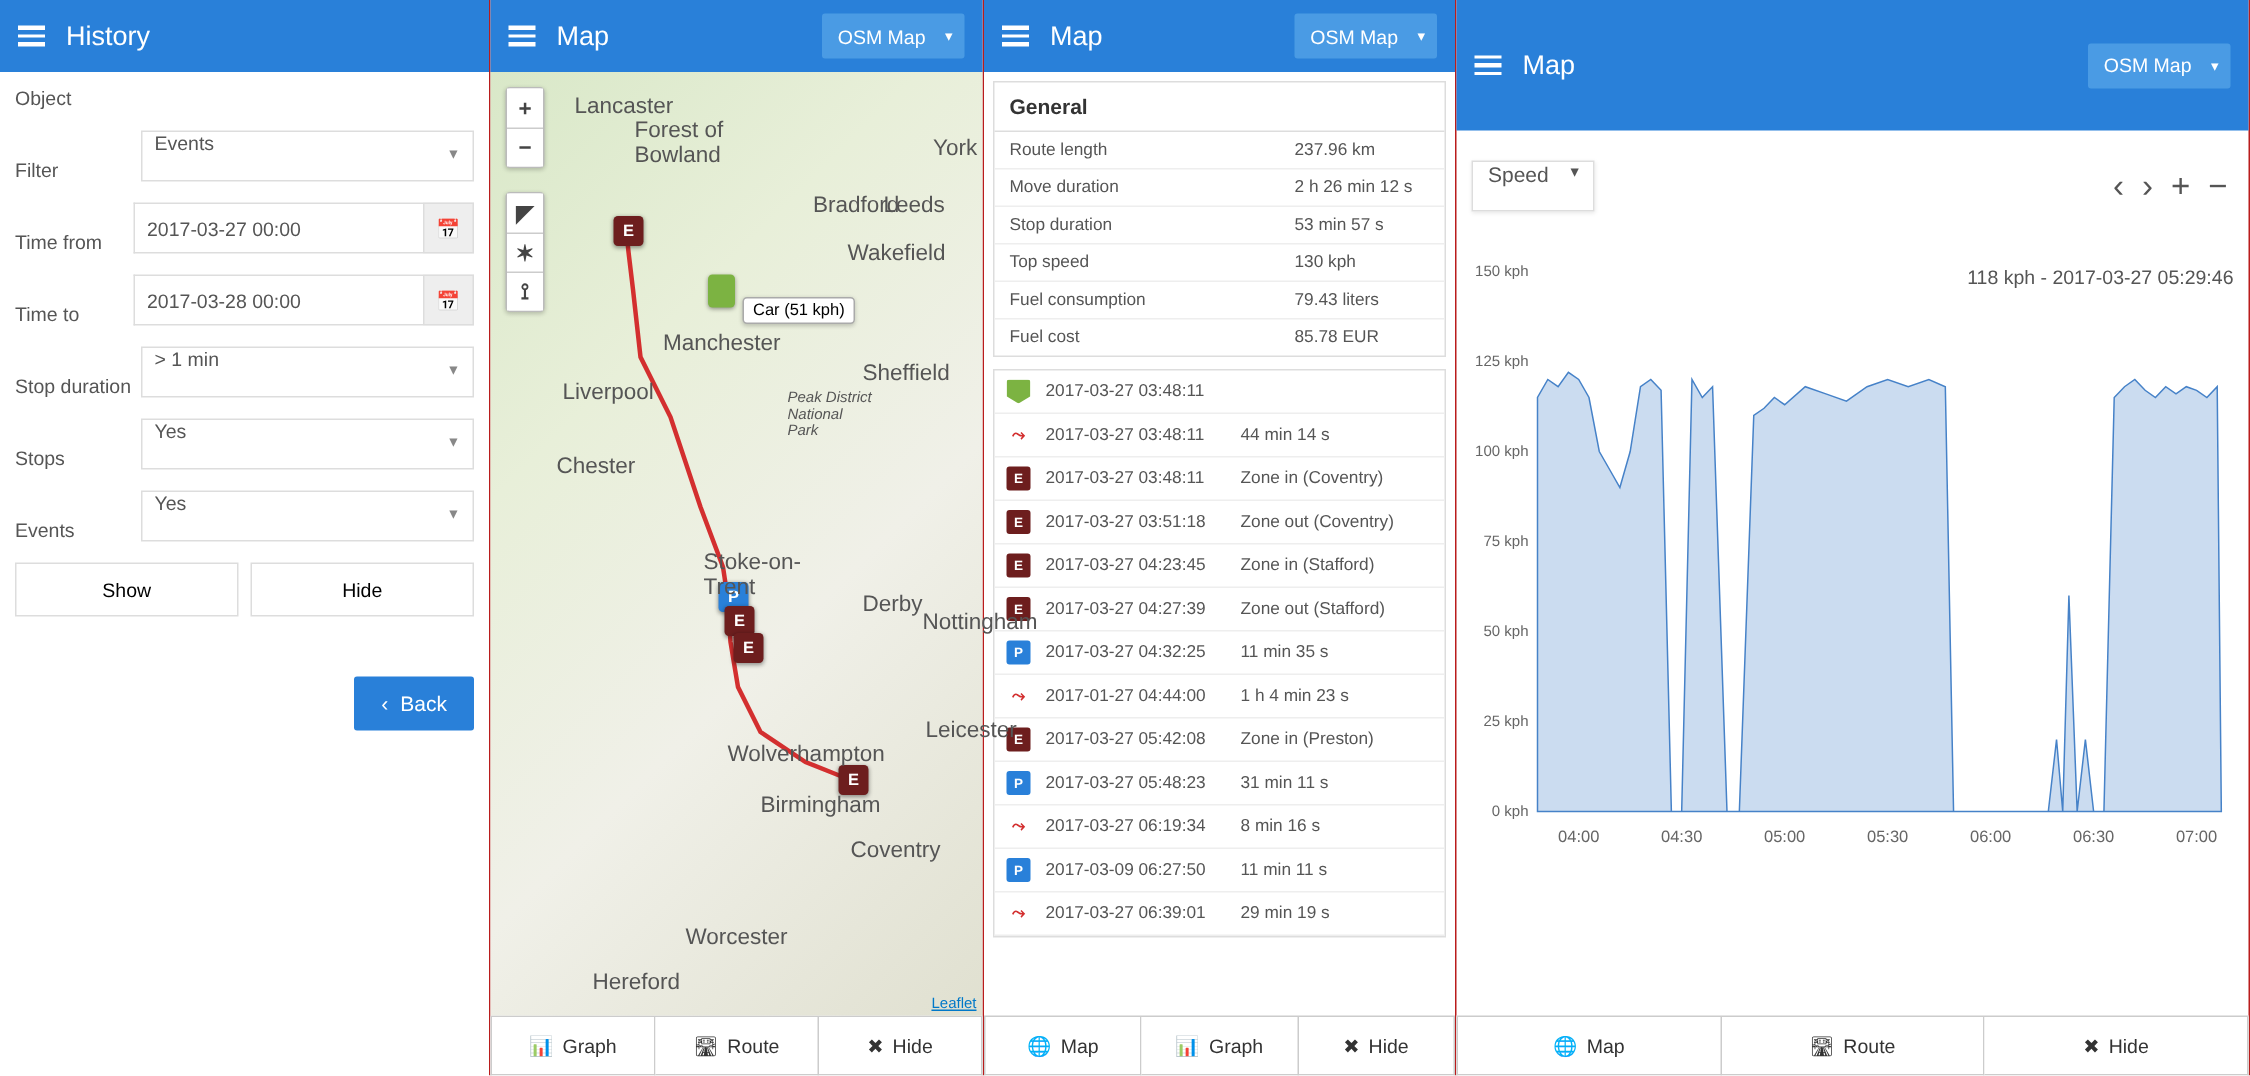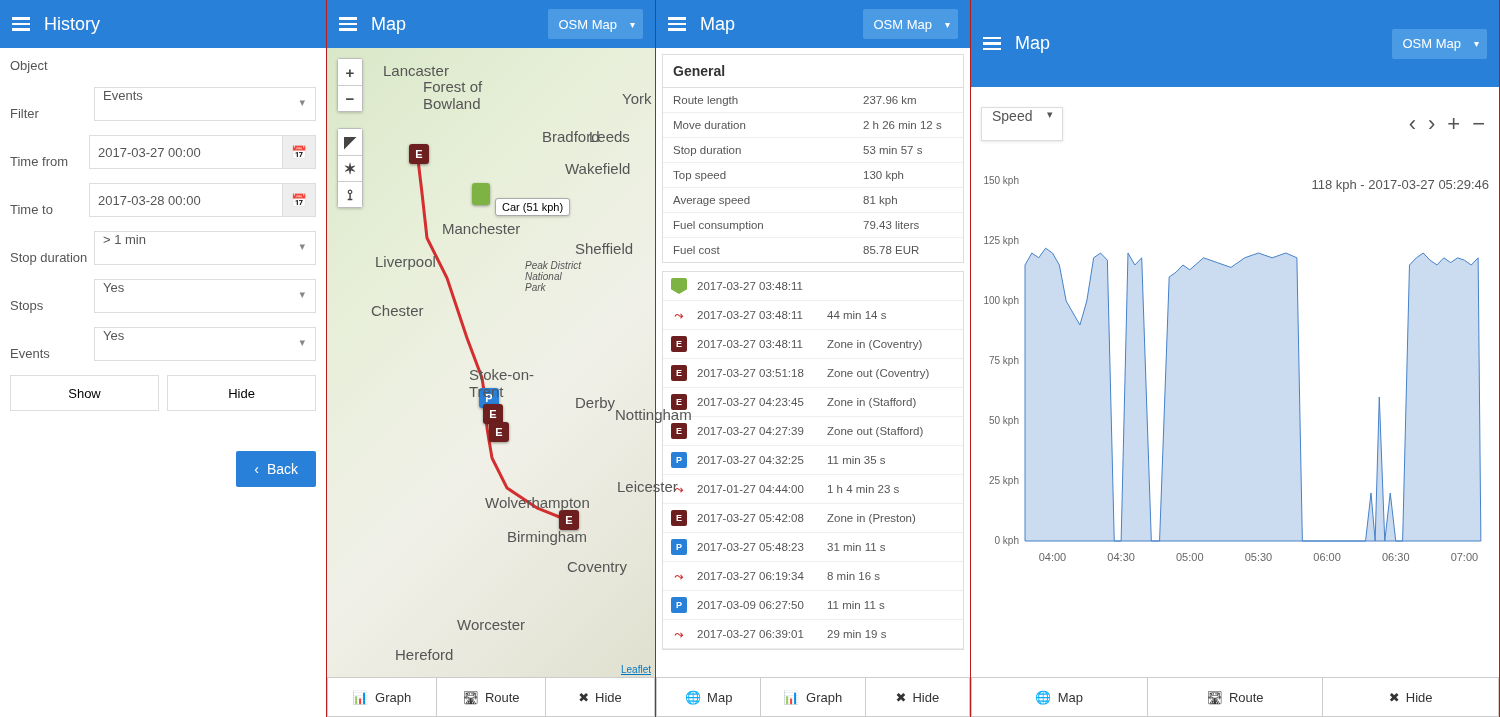--- a/index.html
+++ b/index.html
@@ -219,24 +219,20 @@
           </div>
           <div class="gen-row">
             <div class="gen-k">Stop duration</div>
             <div class="gen-v">53 min 57 s</div>
           </div>
           <div class="gen-row">
             <div class="gen-k">Top speed</div>
             <div class="gen-v">130 kph</div>
           </div>
           <div class="gen-row">
-            <div class="gen-k">Average speed</div>
-            <div class="gen-v">81 kph</div>
-          </div>
-          <div class="gen-row">
             <div class="gen-k">Fuel consumption</div>
             <div class="gen-v">79.43 liters</div>
           </div>
           <div class="gen-row">
             <div class="gen-k">Fuel cost</div>
             <div class="gen-v">85.78 EUR</div>
           </div>
         </div>
   </div>
   <div class="evt-list" id="evt-rows">

